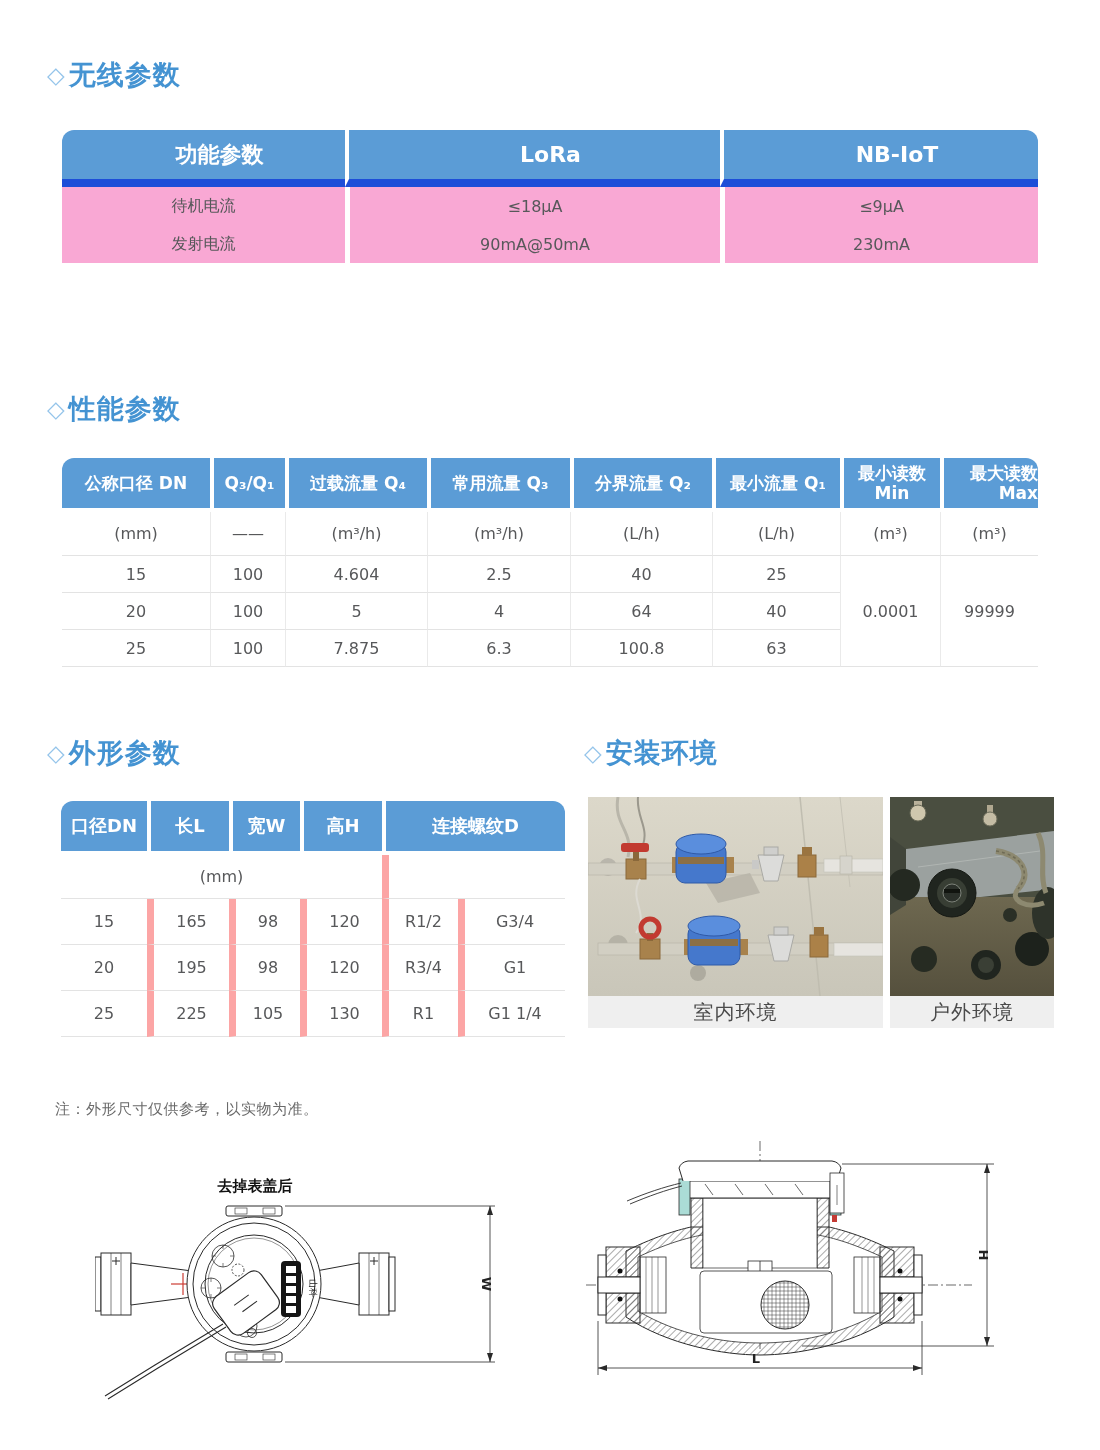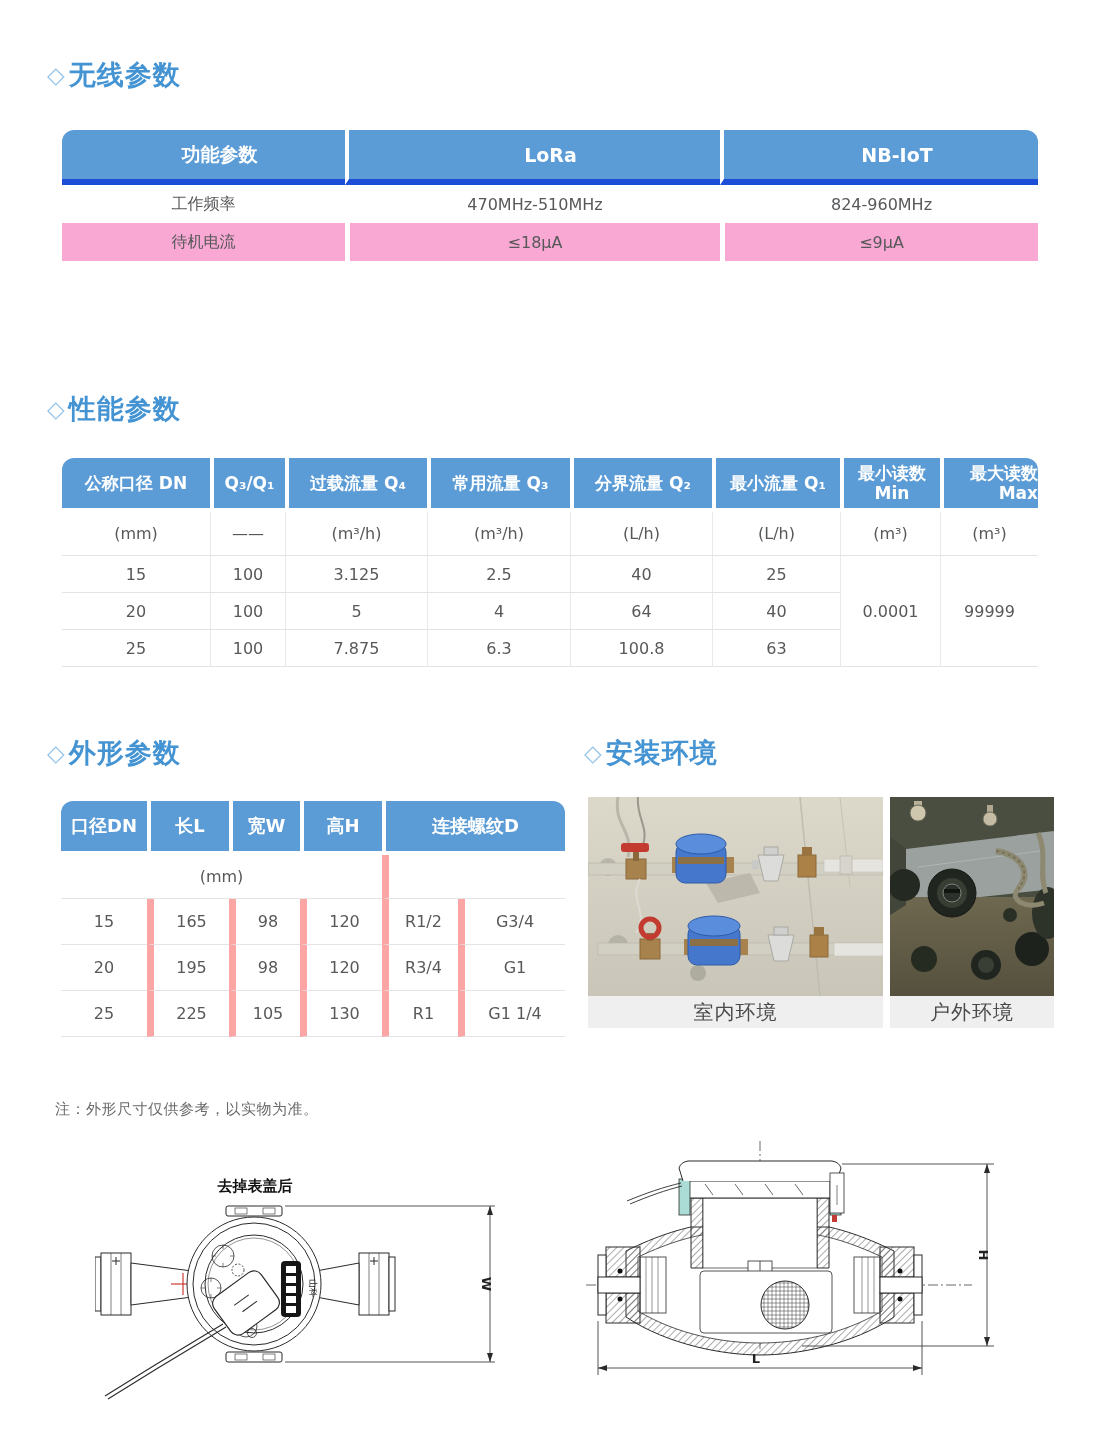--- a/index.html
+++ b/index.html
@@ -8,21 +8,21 @@
   
   .heading{position:absolute;display:flex;align-items:center;font-size:27px;font-weight:700;
            color:#4493d2;letter-spacing:1px;line-height:36px;}
   .heading .dia{color:#94c4ea;font-size:23px;font-weight:400;margin-right:3px;}
   
   table{border-collapse:separate;border-spacing:0;table-layout:fixed;}
   th{background:#5b9cd6;color:#fff;font-weight:700;text-align:center;vertical-align:middle;padding:0;}
   td{text-align:center;vertical-align:middle;color:#57585a;padding:0;}
   
   .t-wireless{position:absolute;left:62px;top:130px;width:976px;}
-  .t-wireless th{height:49px;font-size:19px;border-bottom:6px solid #1d4ed8;padding-left:32px;}
+  .t-wireless th{height:49px;font-size:22px;border-bottom:8px solid #1d4ed8;padding-left:32px;}
   .t-wireless th + th{border-left:4px solid #fff;}
   .t-wireless th:first-child{border-radius:12px 0 0 0;}
   .t-wireless th:last-child{border-radius:0 12px 0 0;}
   .t-wireless td{height:38px;font-size:16px;background:#fff;}
   .t-wireless td + td{border-left:5px solid #fff;}
   .t-wireless tr.alt td{background:#f9a8d4;}
   
   .t-perf{position:absolute;left:62px;top:458px;width:976px;}
   .t-perf th{height:50px;font-size:17px;line-height:1.2;border-bottom:4px solid #fff;}
   .t-perf th + th{border-left:4px solid #fff;}
@@ -75,29 +75,29 @@
         <col style="width:318px">
       </colgroup>
     <thead>
       <tr>
         <th>功能参数</th>
         <th>LoRa</th>
         <th>NB-IoT</th>
       </tr>
     </thead>
     <tbody>
-      <tr>
-        <td>工作频率</td>
-        <td>470MHz-510MHz</td>
-        <td>824-960MHz</td>
-      </tr>
       <tr class="alt">
         <td>待机电流</td>
         <td>≤18μA</td>
         <td>≤9μA</td>
+      </tr>
+      <tr class="alt">
+        <td>发射电流</td>
+        <td>90mA@50mA</td>
+        <td>230mA</td>
       </tr>
     </tbody>
   </table>
 
   <div class="heading" style="left:47px;top:391px;">
     <span class="dia">◇</span>
     <span>性能参数</span>
   </div>
 
   <table class="t-perf">
@@ -136,21 +136,21 @@
         <td class="unit">(m³/h)</td>
         <td class="unit">(m³/h)</td>
         <td class="unit">(L/h)</td>
         <td class="unit">(L/h)</td>
         <td class="unit">(m³)</td>
         <td class="unit">(m³)</td>
       </tr>
       <tr>
         <td class="val">15</td>
         <td class="val">100</td>
-        <td class="val">3.125</td>
+        <td class="val">4.604</td>
         <td class="val">2.5</td>
         <td class="val">40</td>
         <td class="val">25</td>
         <td class="val" rowspan="3">0.0001</td>
         <td class="val" rowspan="3">99999</td>
       </tr>
       <tr>
         <td class="val">20</td>
         <td class="val">100</td>
         <td class="val">5</td>

